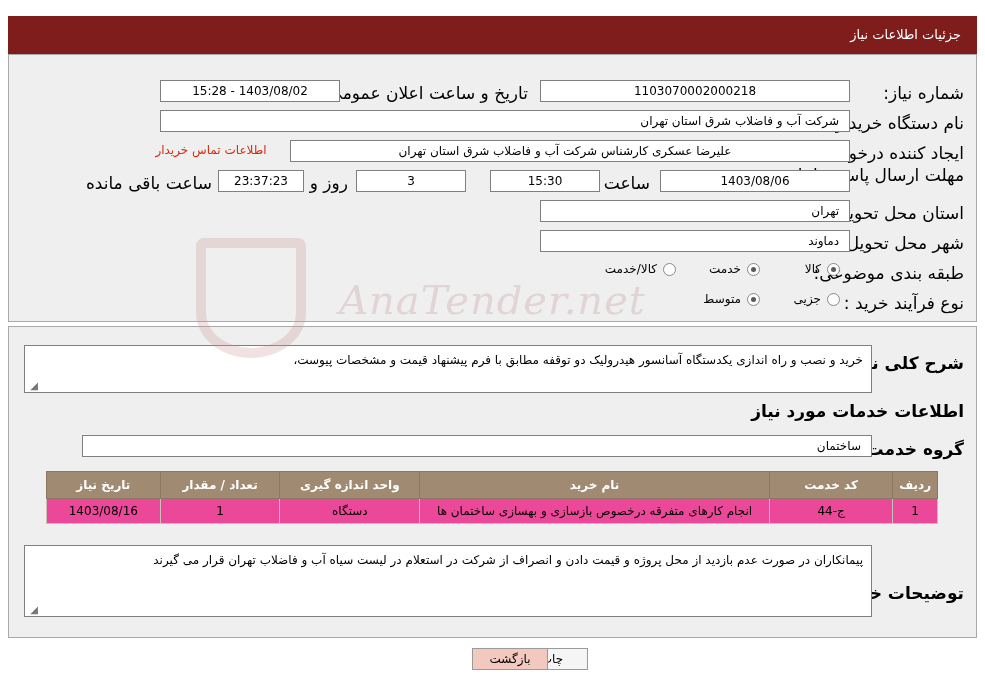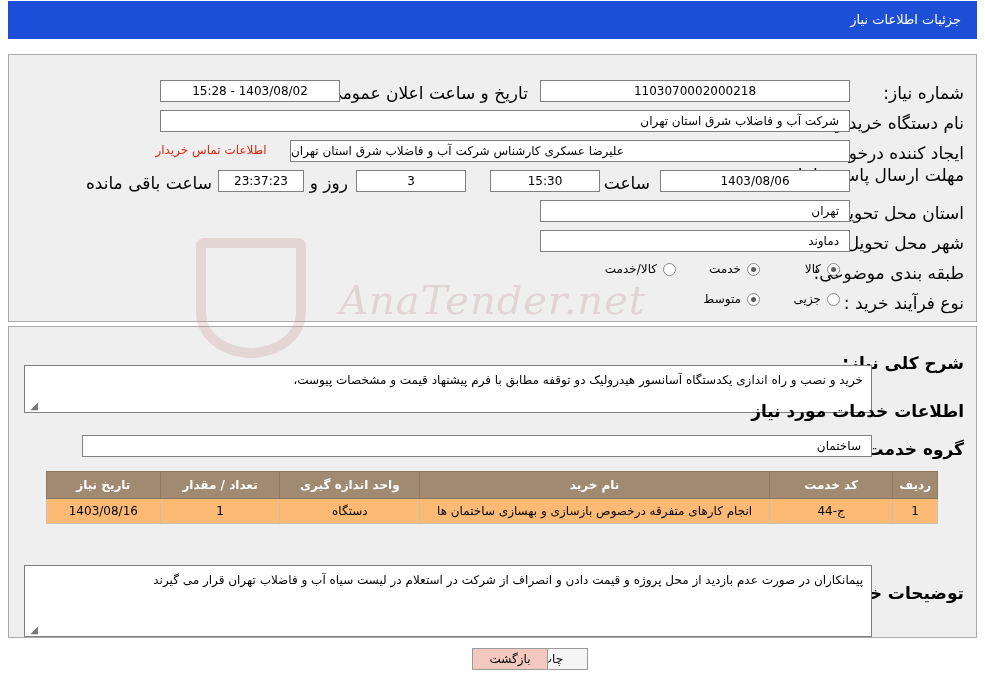--- a/index.html
+++ b/index.html
@@ -47,23 +47,23 @@
     left: 196px; top: 238px;
     width: 110px; height: 120px;
     border: 10px solid rgba(200,150,150,0.28);
     border-radius: 8px 8px 55px 55px / 8px 8px 45px 45px;
     box-sizing: border-box;
     z-index: 4;
   }
   
   .titlebar {
     position: absolute;
-    left: 8px; top: 1px;
+    left: 8px; top: 16px;
     width: 969px; height: 38px;
-    background: #1d4ed8;
+    background: #7f1d1d;
     box-sizing: border-box;
   }
   .titlebar .title {
     color: #ffffff;
     font-size: 13px;
     line-height: 38px;
     padding-right: 16px;
     text-align: right;
     font-weight: normal;
   }
@@ -134,21 +134,20 @@
   .ta {
     position: absolute;
     box-sizing: border-box;
     background: #ffffff;
     border: 1px solid #7f7f7f;
     font-size: 12px;
     padding: 4px 8px 4px 8px;
     text-align: right;
     line-height: 20px;
     overflow: hidden;
-    margin-top: 20px;
   }
   .ta .grip {
     position: absolute;
     left: 3px; bottom: 1px;
     width: 10px; height: 10px;
     color: #777;
     font-size: 10px;
     line-height: 10px;
   }
   
@@ -161,21 +160,21 @@
   table.grid th {
     background: #a08a72;
     color: #ffffff;
     font-weight: bold;
     border: 1px solid #8c7760;
     height: 26px;
     text-align: center;
     padding: 0 4px;
   }
   table.grid td {
-    background: #fdba74;
+    background: #ec4899;
     border: 1px solid #c8c0b6;
     height: 24px;
     text-align: center;
     padding: 0 4px;
     color: #000;
   }
   
   .btn {
     position: absolute;
     box-sizing: border-box;
@@ -203,21 +202,21 @@
     <div class="lbl" style="right:12px; top:28px; width:110px;">شماره نیاز:</div>
     <div class="fld" style="right:126px; top:25px; width:310px;">1103070002000218</div>
 
     <div class="lbl" style="right:448px; top:28px; width:180px;">تاریخ و ساعت اعلان عمومی:</div>
     <div class="fld" style="right:636px; top:25px; width:180px;">1403/08/02 - 15:28</div>
 
     <div class="lbl" style="right:12px; top:58px; width:120px;">نام دستگاه خریدار:</div>
     <div class="fld" style="right:126px; top:55px; width:690px; text-align:right; padding-right:10px;">شرکت آب و فاضلاب شرق استان تهران</div>
 
     <div class="lbl" style="right:12px; top:88px; width:120px;">ایجاد کننده درخواست:</div>
-    <div class="fld" style="right:126px; top:85px; width:560px; text-align:left; padding-right:10px;">علیرضا عسکری کارشناس شرکت آب و فاضلاب شرق استان تهران</div>
+    <div class="fld" style="right:126px; top:85px; width:560px; text-align:center; padding-right:10px;">علیرضا عسکری کارشناس شرکت آب و فاضلاب شرق استان تهران</div>
     <div class="link" style="right:700px; top:88px; width:130px;">اطلاعات تماس خریدار</div>
 
     <div class="lbl" style="right:12px; top:112px; width:112px; line-height:16px; text-align:right;">
       <span>مهلت ارسال پاسخ: تا تاریخ:</span>
     </div>
     <div class="fld" style="right:126px; top:115px; width:190px;">1403/08/06</div>
     <div class="lbl" style="right:326px; top:118px; width:50px;">ساعت</div>
     <div class="fld" style="right:376px; top:115px; width:110px;">15:30</div>
     <div class="fld" style="right:510px; top:115px; width:110px;">3</div>
     <div class="lbl" style="right:628px; top:118px; width:44px;">روز و</div>

